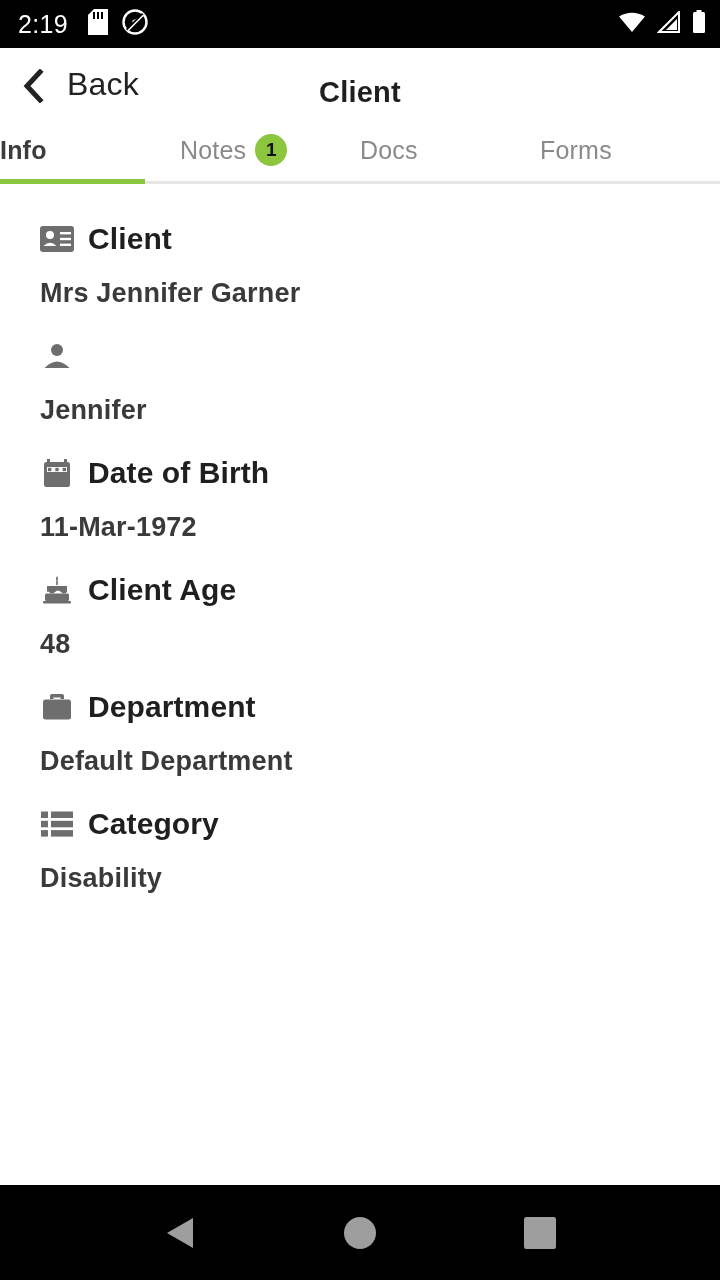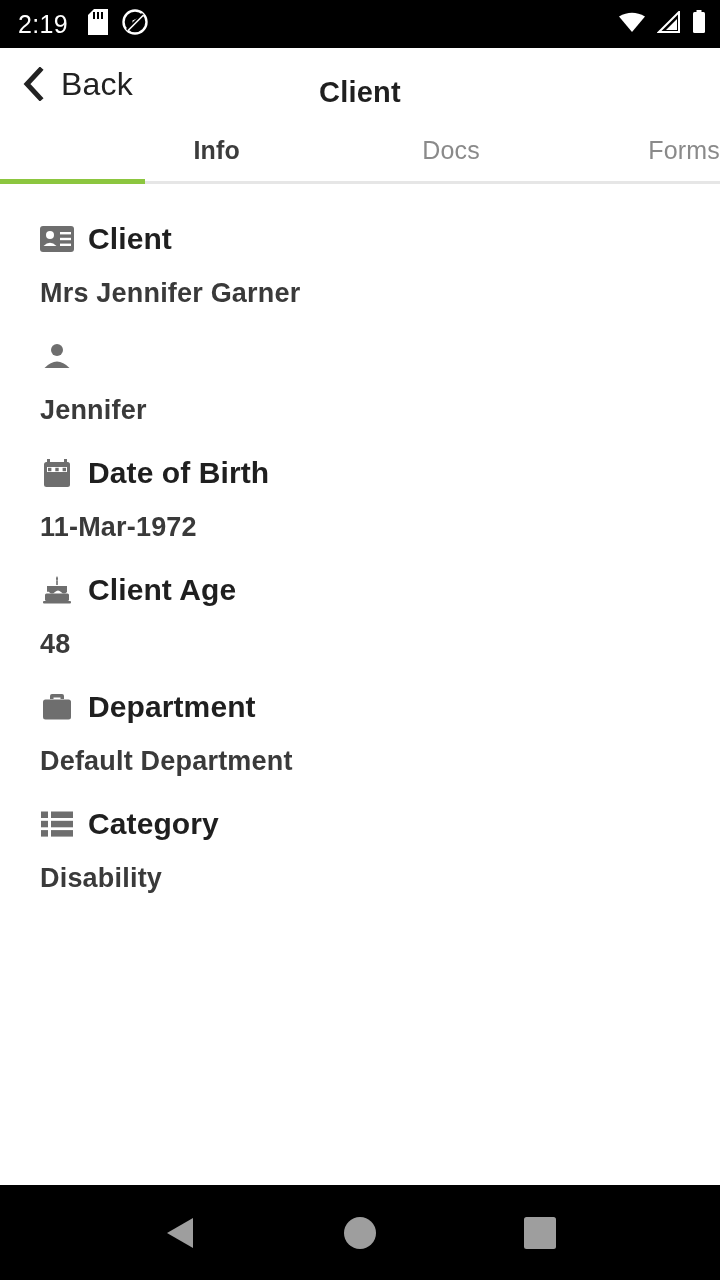--- a/index.html
+++ b/index.html
@@ -23,42 +23,42 @@
   .status-right-icons { display:flex; align-items:center; gap:11px; }
   .sb-ico { display:block; }
 
   
   .header {
     flex:0 0 72px; position:relative;
     display:flex; align-items:center;
     background:#ffffff;
   }
   .back-btn {
-    display:flex; align-items:center; gap:17px;
+    display:flex; align-items:flex-end; gap:23px;
     padding-left:22px; cursor:pointer; position:relative; z-index:2;
   }
   .chev { width:22px; height:34px; }
   .back-label {
     font-size:32px; color:#222222; font-weight:400; letter-spacing:.2px;
   }
   .header-title {
     position:absolute; left:0; right:0; top:0; bottom:0;
     display:flex; align-items:center; justify-content:center;
     font-size:29px; font-weight:700; color:#1f1f1f; letter-spacing:.2px;
     padding-top:16px;
   }
 
   
   .tabs-wrap { flex:0 0 64px; position:relative; background:#ffffff; }
   .tabs {
     display:flex; height:60px; align-items:center;
   }
   .tab {
-    flex:1 1 0; display:flex; align-items:center; justify-content:flex-end;
-    gap:9px; height:60px; cursor:pointer;padding-left:47px;
+    flex:1 1 0; display:flex; align-items:center; justify-content:flex-start;
+    gap:9px; height:60px; cursor:pointer;
   }
   .tab-label {
     font-size:25px; color:#8a8a8a; font-weight:400; letter-spacing:.2px; white-space:nowrap;
   }
   .tab.active .tab-label { color:#3c3c3c; font-weight:700; }
   .tab-badge {
     width:32px; height:32px; border-radius:50%;
     background:#8cc63f; color:#111111;
     font-size:19px; font-weight:600;
     display:flex; align-items:center; justify-content:center;
@@ -152,20 +152,24 @@
       </span>
       <span class="back-label">Back</span>
     </div>
     <div class="header-title">Client</div>
   </div>
 
   <div class="tabs-wrap">
     <div class="tabs">
       <div class="tab active">
         <span class="tab-label">Info</span>
+      </div>
+      <div class="tab">
+        <span class="tab-label">Notes</span>
+        <span class="tab-badge">1</span>
       </div>
       <div class="tab">
         <span class="tab-label">Docs</span>
       </div>
       <div class="tab">
         <span class="tab-label">Forms</span>
       </div>
     </div>
     <div class="tab-underline-track"></div>
     <div class="tab-underline"></div>

